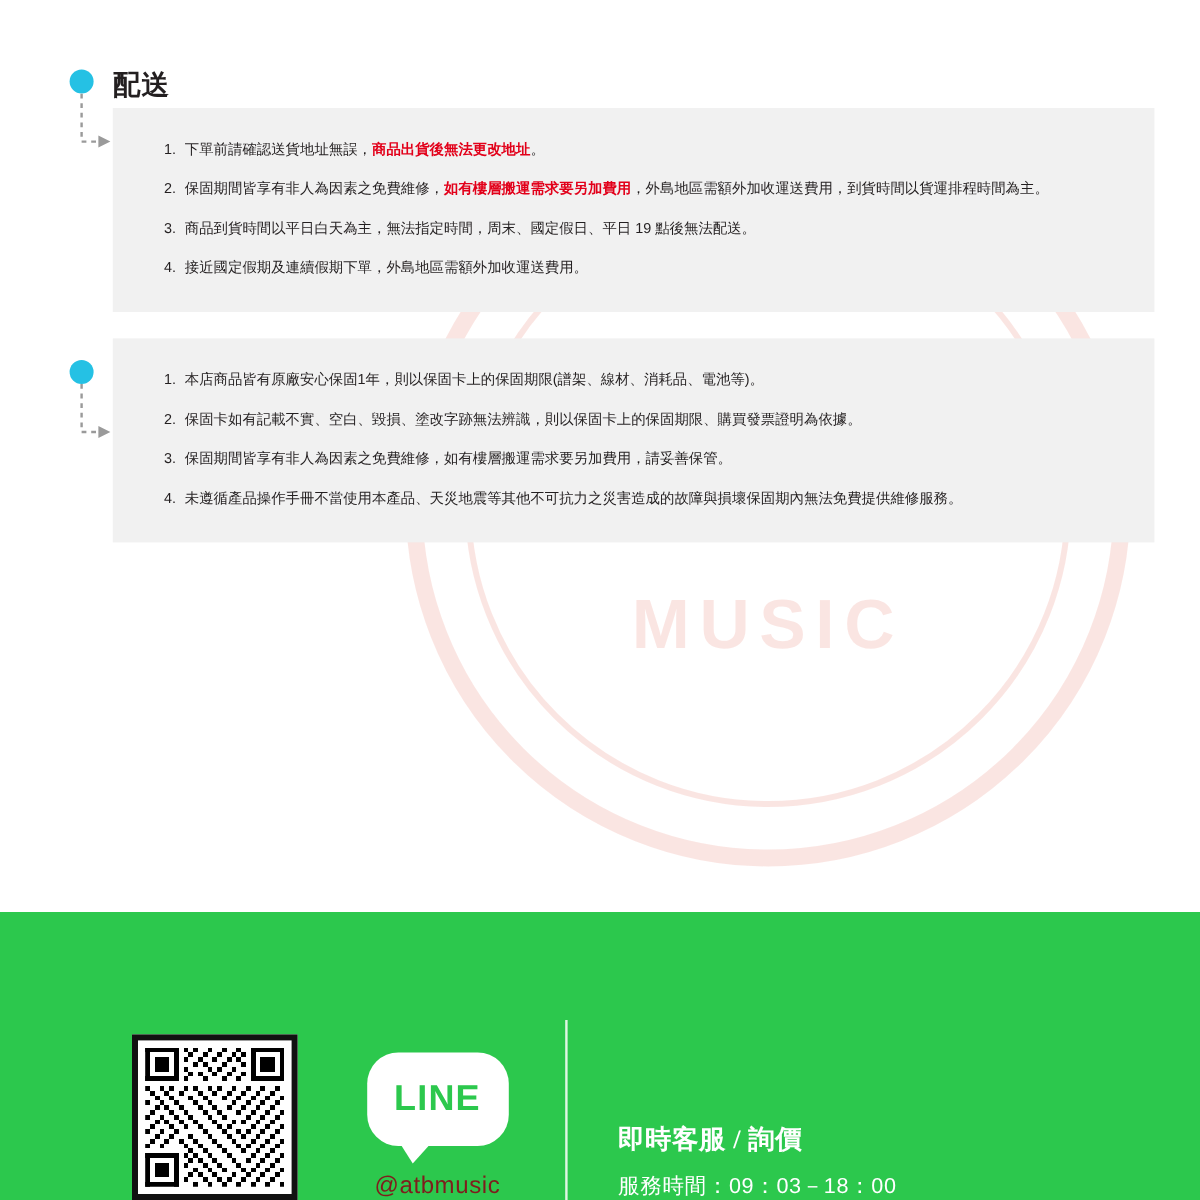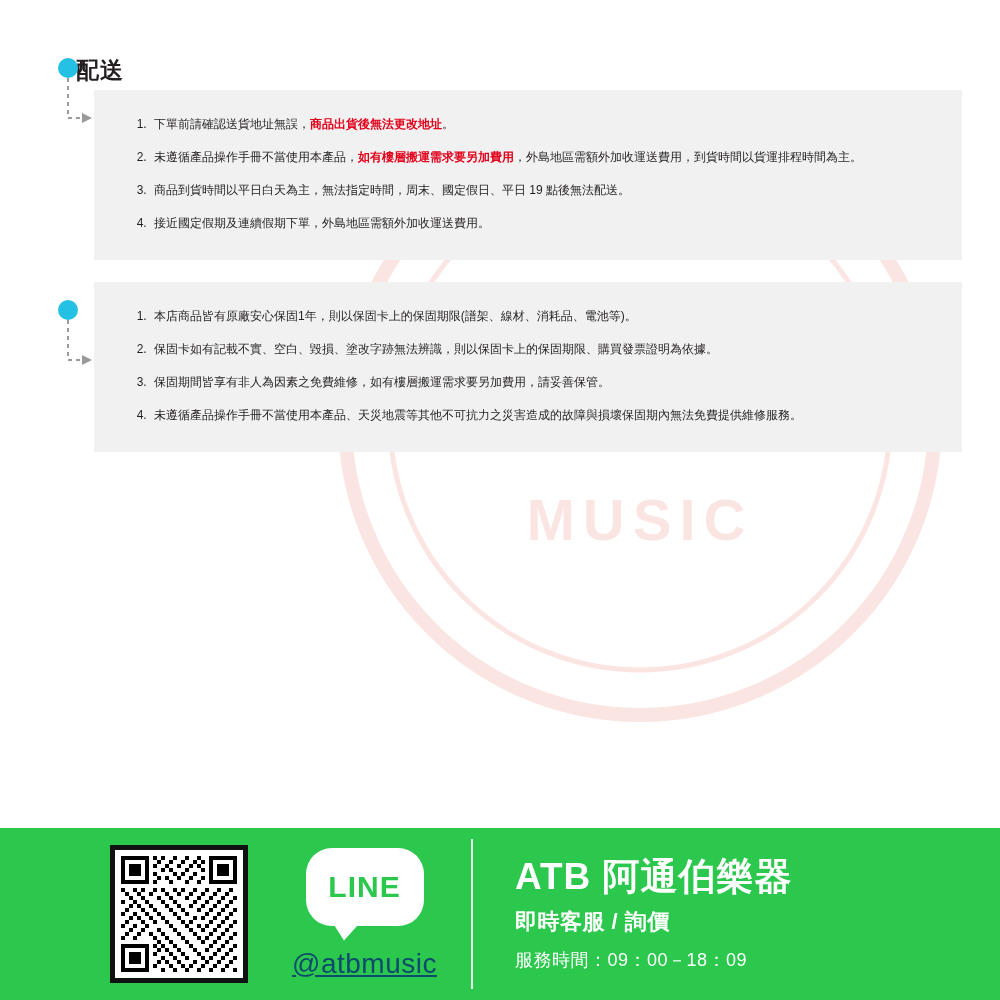--- a/index.html
+++ b/index.html
@@ -57,21 +57,21 @@
     width: 20px;
     height: 20px;
     border-radius: 50%;
     background: #25c1e4;
   }
   .sec-title {
     font-size: 23px;
     font-weight: bold;
     letter-spacing: 1px;
     color: #231f20;
-    margin-left: 24px;
+    margin-left: 42px;
   }
 
   
   .elbow {
     position: absolute;
     left: 60px;
     width: 34px;
     height: 52px;
     pointer-events: none;
   }
@@ -101,25 +101,25 @@
     font-weight: bold;
     color: #e2001a;
   }
 
   
   .footer {
     position: absolute;
     left: 0;
     bottom: 0;
     width: 1000px;
-    height: 172px;
+    height: 240px;
     background: #2cc84d;
     z-index: 3;
     display: flex;
-    align-items: center;
+    align-items: flex-end;
   }
   .qr-wrap {
     margin-left: 110px;
     width: 138px;
     height: 138px;
     background: #ffffff;
     padding: 6px;
     box-sizing: border-box;
     border: 5px solid #111;
   }
@@ -155,24 +155,23 @@
     transform: rotate(-6deg);
   }
   .line-bubble span {
     font-size: 30px;
     font-weight: bold;
     letter-spacing: 1px;
     color: #2cc84d;
   }
   .line-id {
     margin-top: 22px;
-    font-size: 28px;
-    color: #0c4a6e;
+    font-size: 20px;
+    color: #7f1d1d;
     letter-spacing: 0.5px;
-    text-decoration: underline;
   }
 
   .divider {
     width: 2px;
     height: 150px;
     background: rgba(255,255,255,0.85);
     margin-left: 14px;
     margin-right: 42px;
   }
 
@@ -187,20 +186,21 @@
     color: #ffffff;
     letter-spacing: 1px;
     line-height: 1.15;
   }
   .brand-sub {
     margin-top: 9px;
     font-size: 22px;
     font-weight: bold;
     color: #ffffff;
     letter-spacing: 0.5px;
+    font-family: Liberation Serif, serif;
   }
   .brand-hours {
     margin-top: 11px;
     font-size: 18px;
     color: #ffffff;
     letter-spacing: 0.5px;
   }
 </style>
 </head>
 <body>
@@ -223,21 +223,21 @@
     </div>
     <div class="elbow" style="top:78px;">
       <svg width="34" height="52" viewBox="0 0 34 52" xmlns="http://www.w3.org/2000/svg">
         <path d="M8,0 L8,40 L22,40" fill="none" stroke="#9a9a9a" stroke-width="2" stroke-dasharray="4,4"></path>
         <path d="M22,35 L32,40 L22,45 Z" fill="#9a9a9a"></path>
       </svg>
     </div>
     <div class="panel">
       <ol class="list">
           <li><span>下單前請確認送貨地址無誤，</span><span class="em">商品出貨後無法更改地址</span><span>。</span></li>
-          <li><span>未遵循產品操作手冊不當使用本產品，</span><span class="em">如有樓層搬運需求要另加費用</span><span>，外島地區需額外加收運送費用，到貨時間以貨運排程時間為主。</span></li>
+          <li><span>保固期間皆享有非人為因素之免費維修，</span><span class="em">如有樓層搬運需求要另加費用</span><span>，外島地區需額外加收運送費用，到貨時間以貨運排程時間為主。</span></li>
           <li><span>商品到貨時間以平日白天為主，無法指定時間，周末、國定假日、平日 19 點後無法配送。</span></li>
           <li><span>接近國定假期及連續假期下單，外島地區需額外加收運送費用。</span></li>
         </ol>
     </div>
   </div>
 
   <div class="section sec-warranty">
     <div class="bullet-dot" style="top:40px;"></div>
     <div class="elbow" style="top:60px;">
       <svg width="34" height="52" viewBox="0 0 34 52" xmlns="http://www.w3.org/2000/svg">
@@ -487,19 +487,18 @@
     <div class="line-block">
       <div class="line-bubble">
         <span>LINE</span>
       </div>
       <div class="line-id">@atbmusic</div>
     </div>
 
     <div class="divider"></div>
 
     <div class="brand-block">
-      <div class="brand-name">ATB 阿通伯樂器</div>
       <div class="brand-sub">即時客服 / 詢價</div>
-      <div class="brand-hours">服務時間：09：00－18：09</div>
+      <div class="brand-hours">服務時間：09：03－18：00</div>
     </div>
 
   </div>
 </div>
 
 </body></html>

